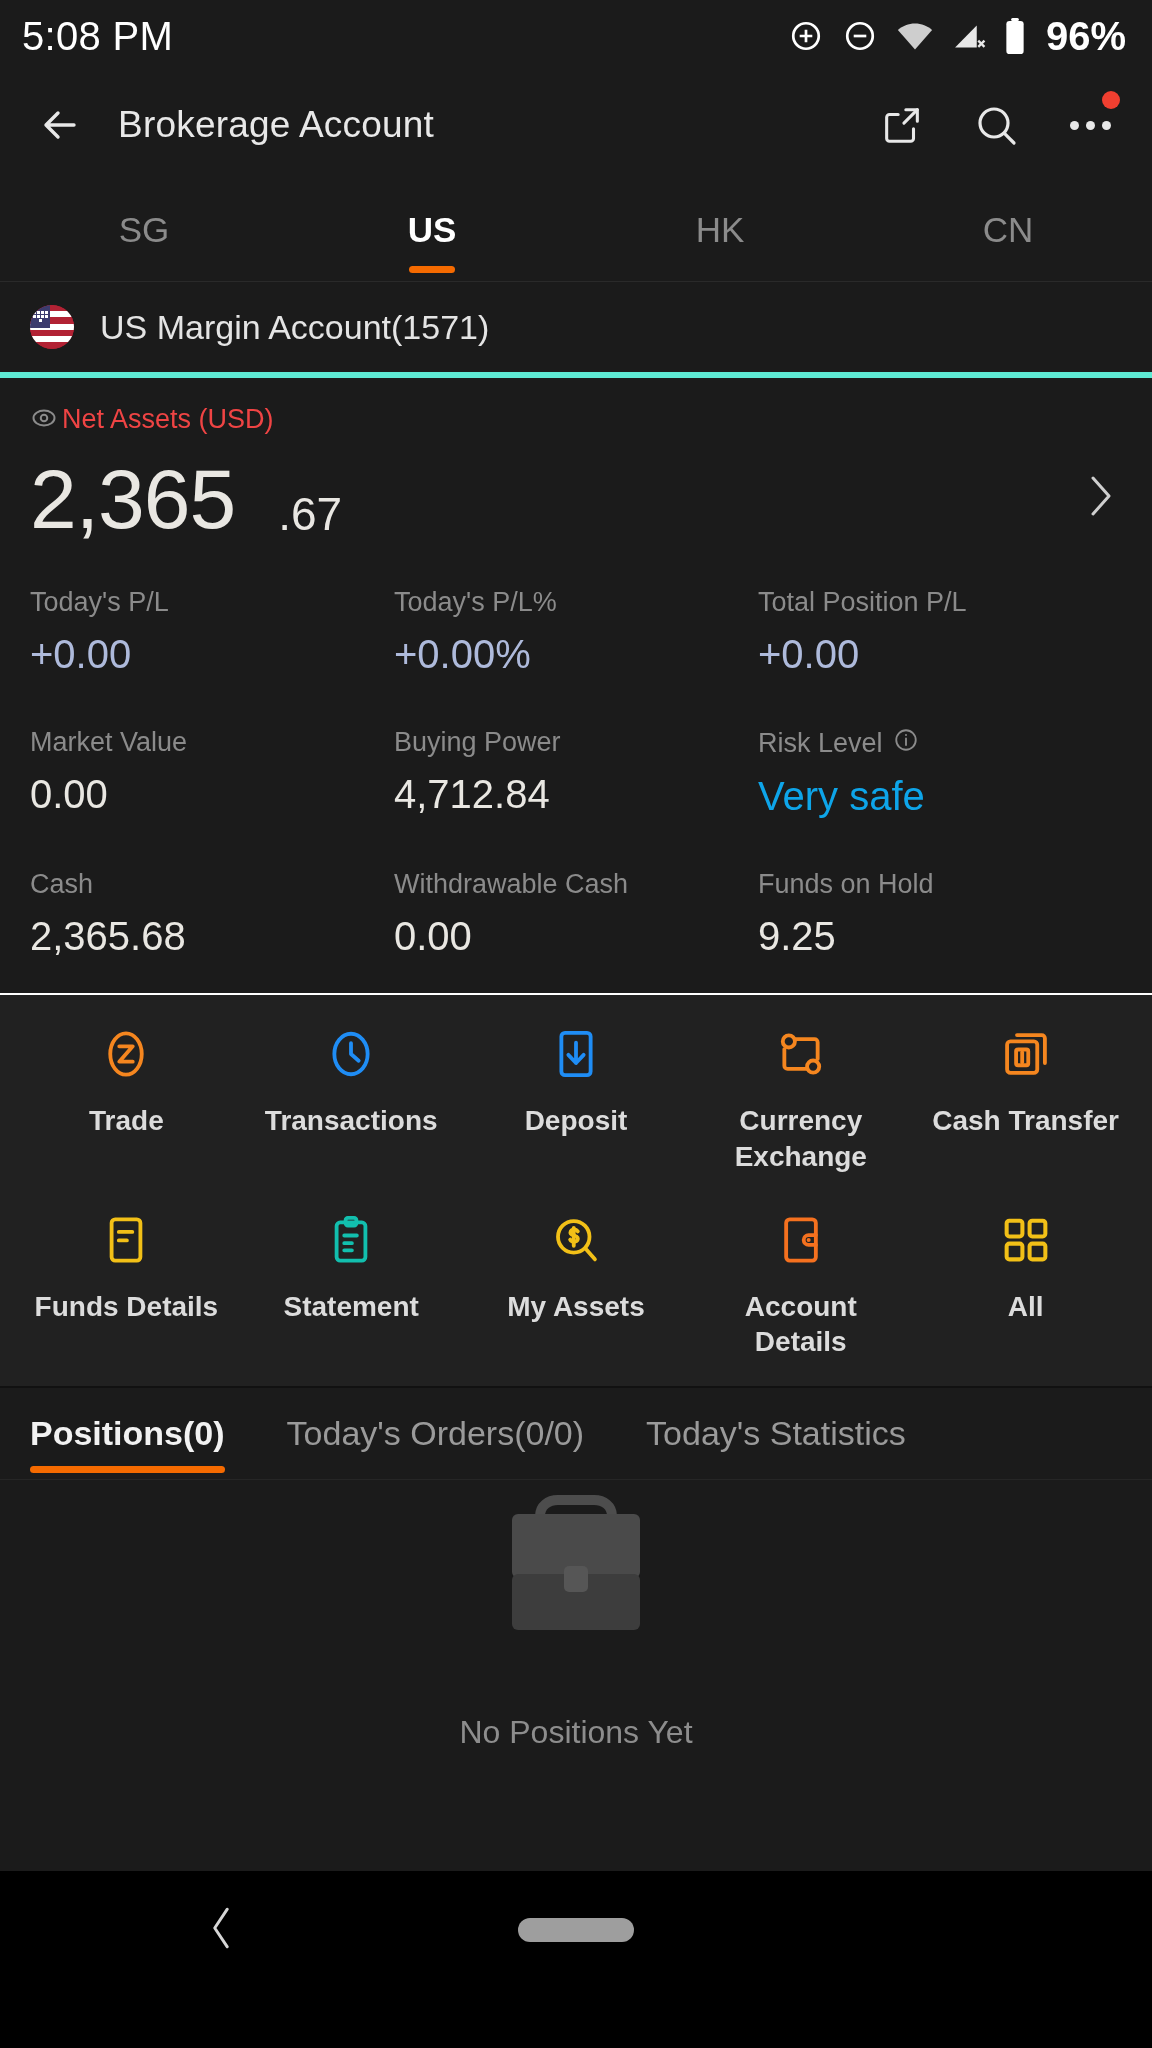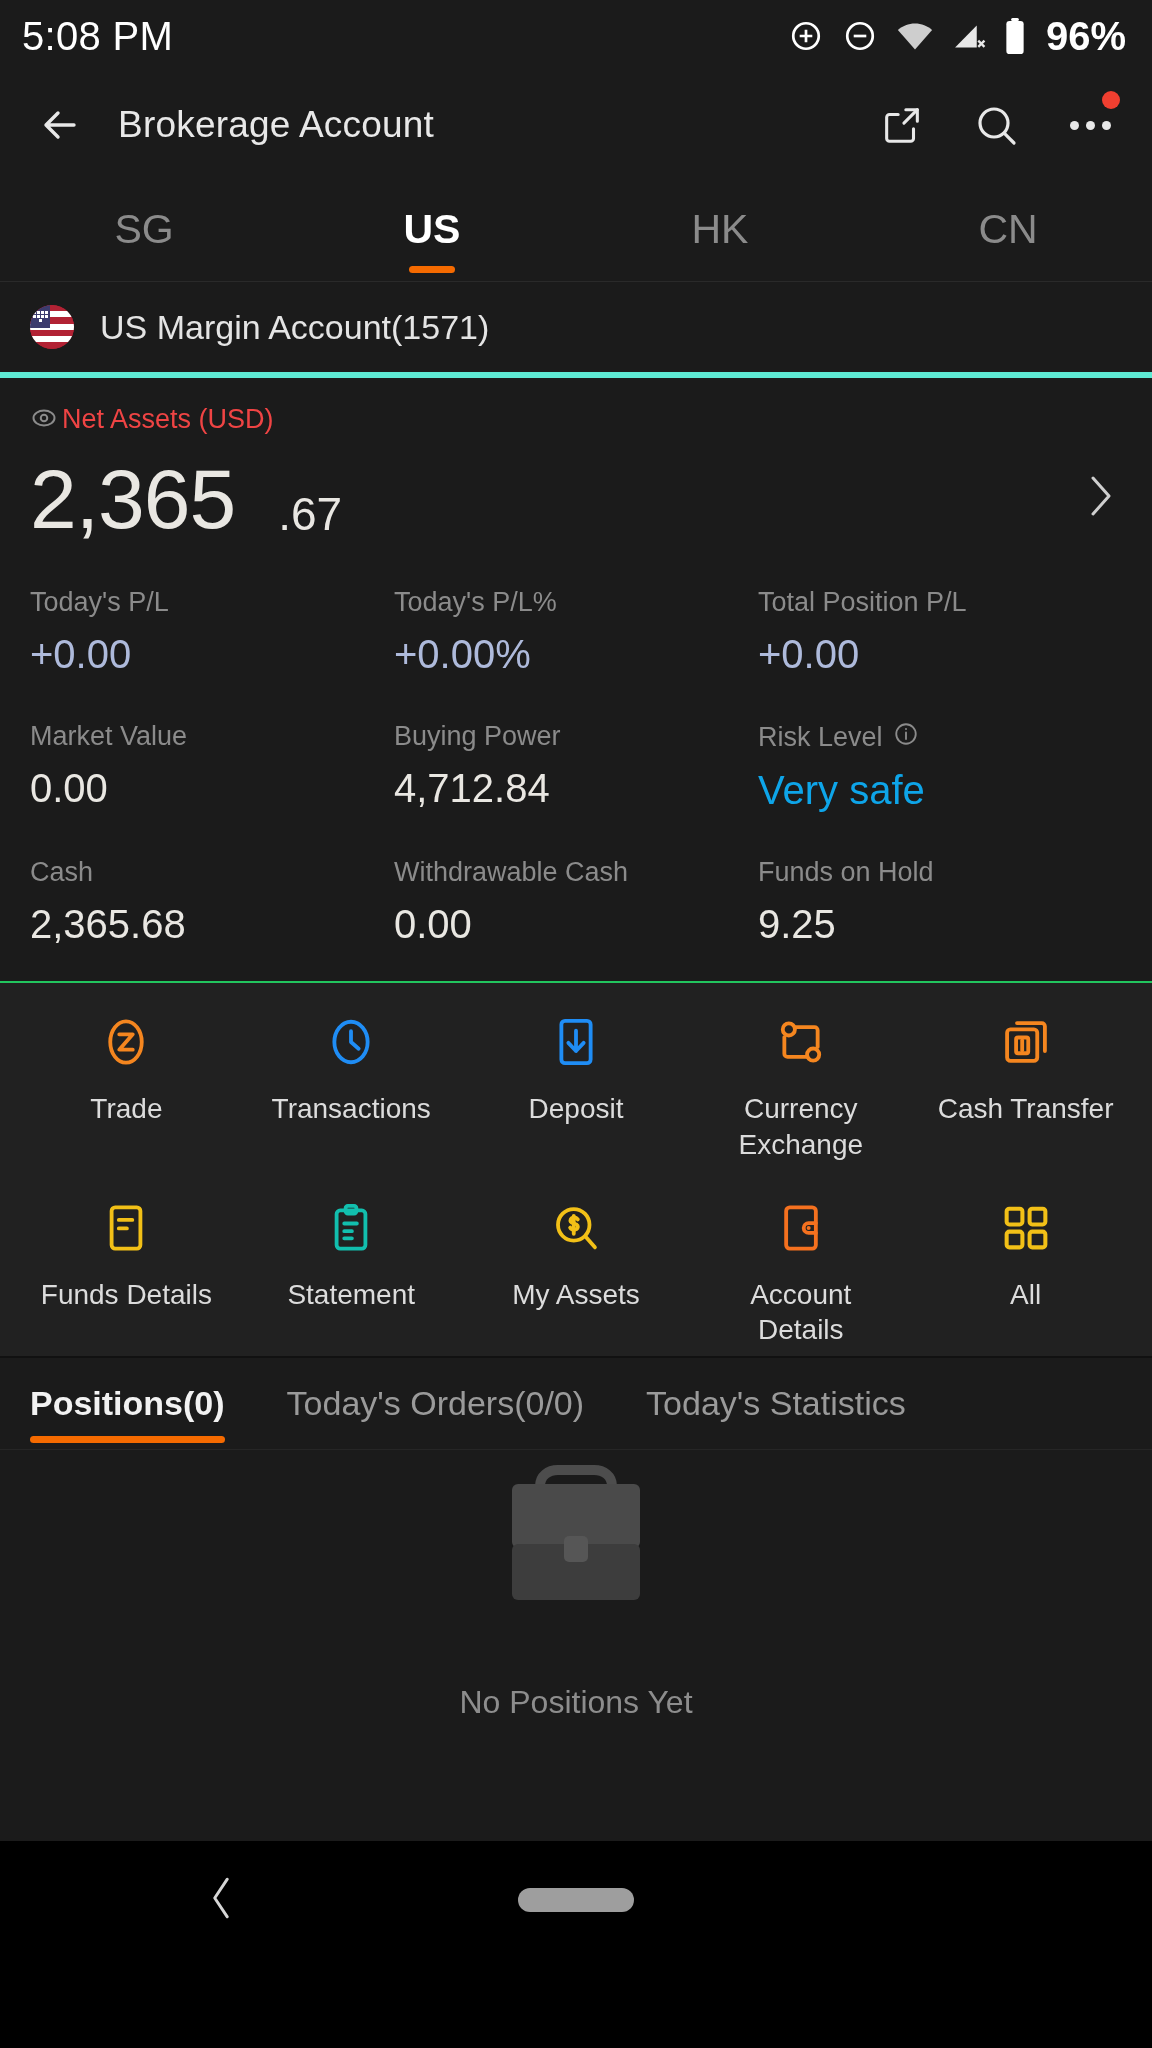--- a/index.html
+++ b/index.html
@@ -52,21 +52,21 @@
   
   .market-tabs {
     height:104px; flex:0 0 104px;
     display:flex; align-items:stretch;
     border-bottom:1px solid #2a2a2a;
     background:#1b1b1b;
   }
   .market-tab {
     flex:1; display:flex; flex-direction:column;
     align-items:center; justify-content:center;
-    font-size:41px; color:#8b8b8b; position:relative;
+    font-size:35px; color:#8b8b8b; position:relative;
   }
   .market-tab.active { color:#fff; font-weight:700; }
   .market-tab.active::after {
     content:""; position:absolute; bottom:8px;
     width:46px; height:7px; border-radius:4px; background:#f56a00;
   }
 
   
   .account-row {
     height:96px; flex:0 0 96px;
@@ -95,34 +95,35 @@
   .summary { padding:26px 30px 30px 30px; background:#1b1b1b; position:relative; }
   .net-label { display:flex; align-items:flex-start; gap:4px; font-size:27px; color:#ef4444; }
   .net-value-row { display:flex; align-items:flex-end; margin-top:18px;gap:43px; }
   .net-int { font-size:84px; color:#e9e7e2; line-height:1; letter-spacing:-1px; }
   .net-dec { font-size:46px; color:#e9e7e2; line-height:1; padding-bottom:4px; }
   .chev-right { position:absolute; right:34px; top:96px; }
 
   .stats-grid {
     margin-top:46px;
     display:grid; grid-template-columns:repeat(3, 1fr);
-    row-gap:8px;
+    row-gap:14px;
   }
   .stat { padding-bottom:36px; }
   .stat-label { font-size:27px; color:#8b8b8b; display:flex; align-items:center; gap:10px; }
   .stat-value { font-size:40px; color:#e9e7e2; margin-top:14px; }
   .stat-value.pl { color:#aebadb; }
   .stat-value.safe { color:#0ea5e9; }
   .stats-grid .stat:last-child, .stats-grid .stat:nth-last-child(2), .stats-grid .stat:nth-last-child(3) { padding-bottom:4px; }
 
   
   .actions {
     background:#212121;
-    padding:30px 14px 8px 14px;
-    border-top:2px solid #22c55e;
+    padding:30px 14px 26px 14px;
+    border-top:2px solid #ffffff;
+    font-weight:bold;
   }
   .action-row { display:flex; }
   .action-row + .action-row { margin-top:36px; }
   .action {
     flex:1; display:flex; flex-direction:column; align-items:center;
   }
   .action-ico { height:58px; display:flex; align-items:center; justify-content:center; }
   .action-label {
     margin-top:20px; font-size:28px; color:#dcdcdc; text-align:center; line-height:1.28;
     max-width:190px;

